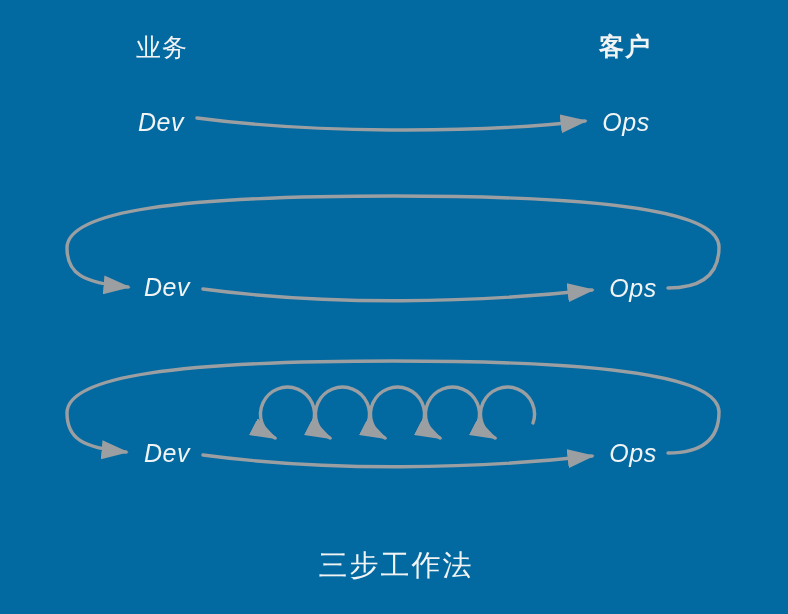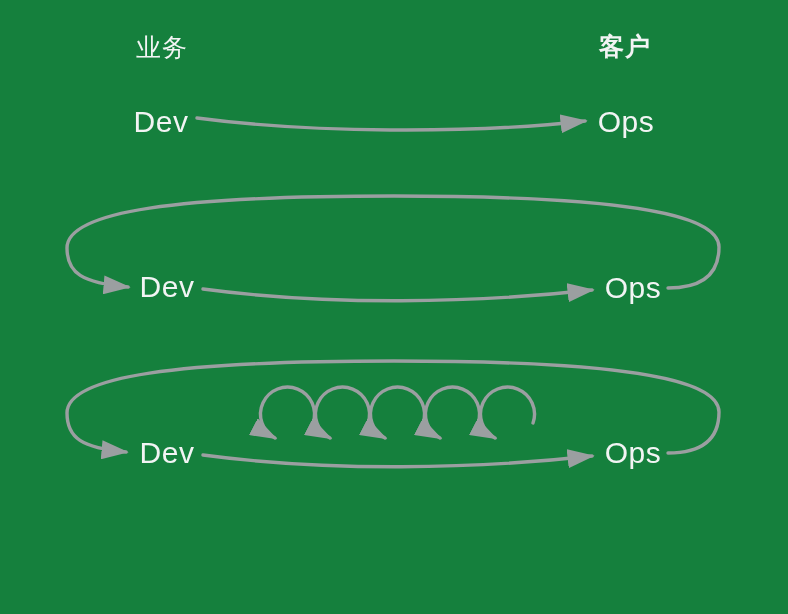--- a/index.html
+++ b/index.html
@@ -4,21 +4,21 @@
 <style>
   html, body {
     margin: 0;
     padding: 0;
     background: #111;
   }
   .canvas {
     position: relative;
     width: 788px;
     height: 614px;
-    background: #15803d;
+    background: #0369a1;
     overflow: hidden;
     font-family: "Liberation Sans", "DejaVu Sans", sans-serif;
   }
   .diagram-svg {
     position: absolute;
     left: 0;
     top: 0;
     width: 788px;
     height: 614px;
   }
@@ -33,22 +33,23 @@
     transform: translate(-50%, -50%);
     color: #f2f4f4;
     white-space: nowrap;
     user-select: none;
   }
   .cn-label {
     font-size: 25px;
     letter-spacing: 1px;
   }
   .node-label {
-    font-size: 30px;
+    font-size: 25px;
     letter-spacing: 0.5px;
+    font-style: italic;
   }
   .caption-label {
     font-size: 29px;
     letter-spacing: 2px;
   }
 </style>
 </head>
 <body>
 
 <div class="canvas">
@@ -98,14 +99,15 @@
 
   <div class="label node-label" style="left:161px; top:122px;">Dev</div>
   <div class="label node-label" style="left:626px; top:122px;">Ops</div>
 
   <div class="label node-label" style="left:167px; top:287px;">Dev</div>
   <div class="label node-label" style="left:633px; top:288px;">Ops</div>
 
   <div class="label node-label" style="left:167px; top:453px;">Dev</div>
   <div class="label node-label" style="left:633px; top:453px;">Ops</div>
 
+  <div class="label caption-label" style="left:396px; top:566px;">三步工作法</div>
 
 </div>
 
 </body></html>

